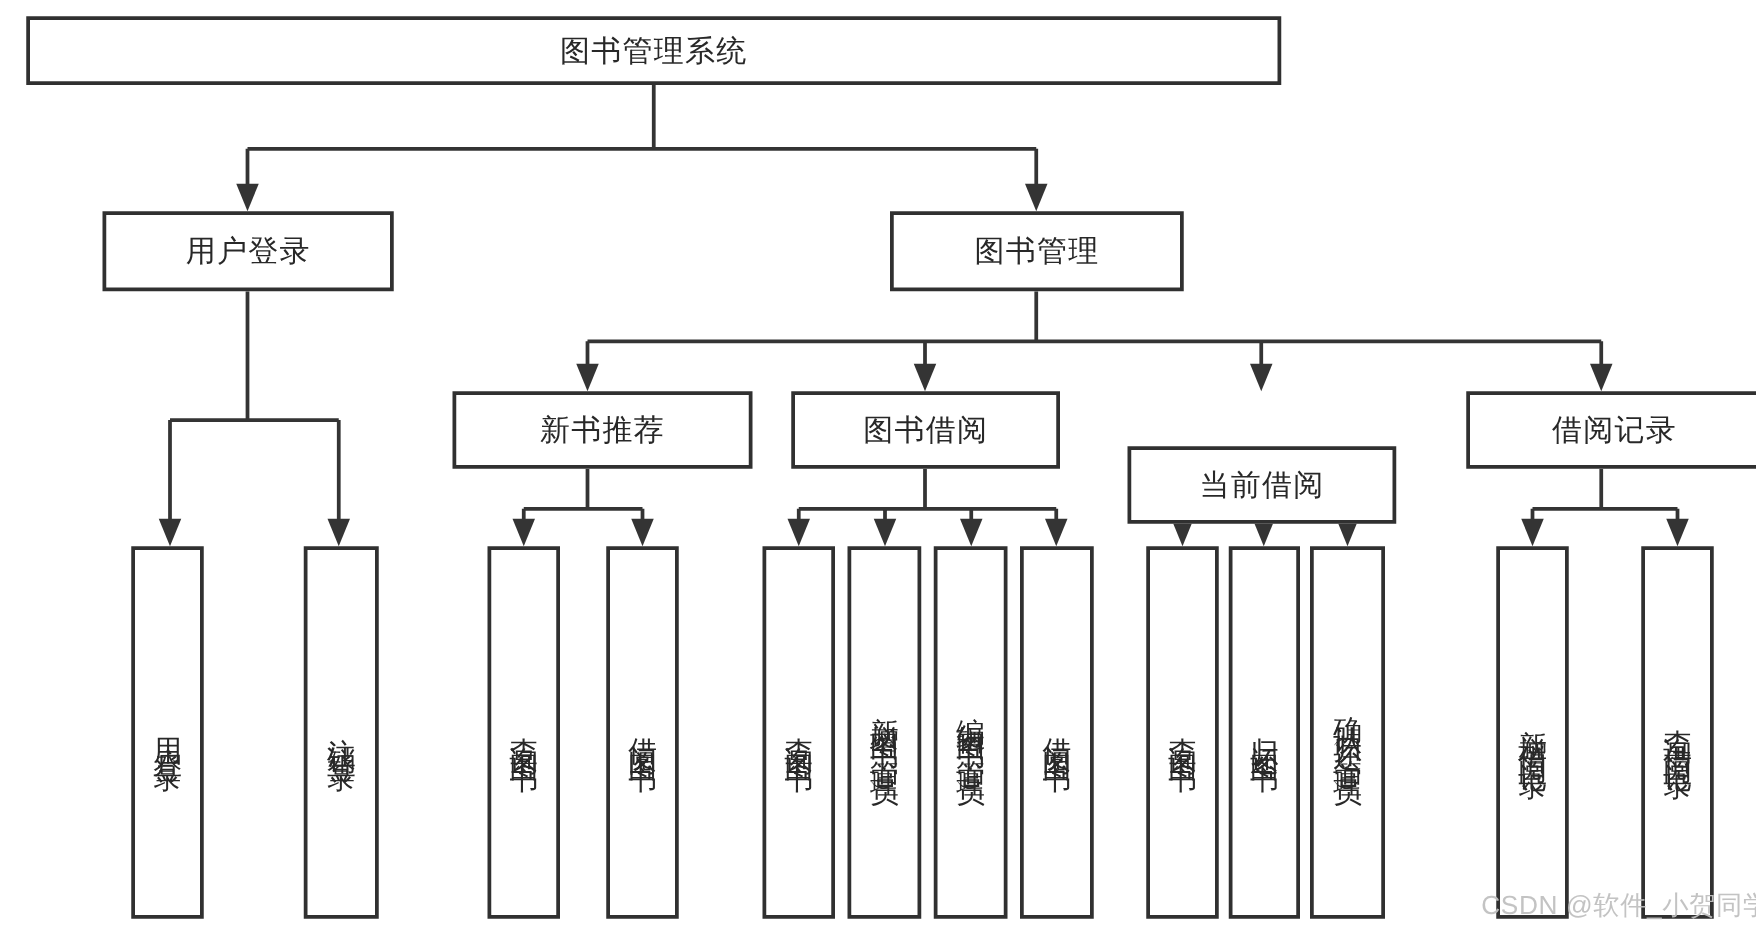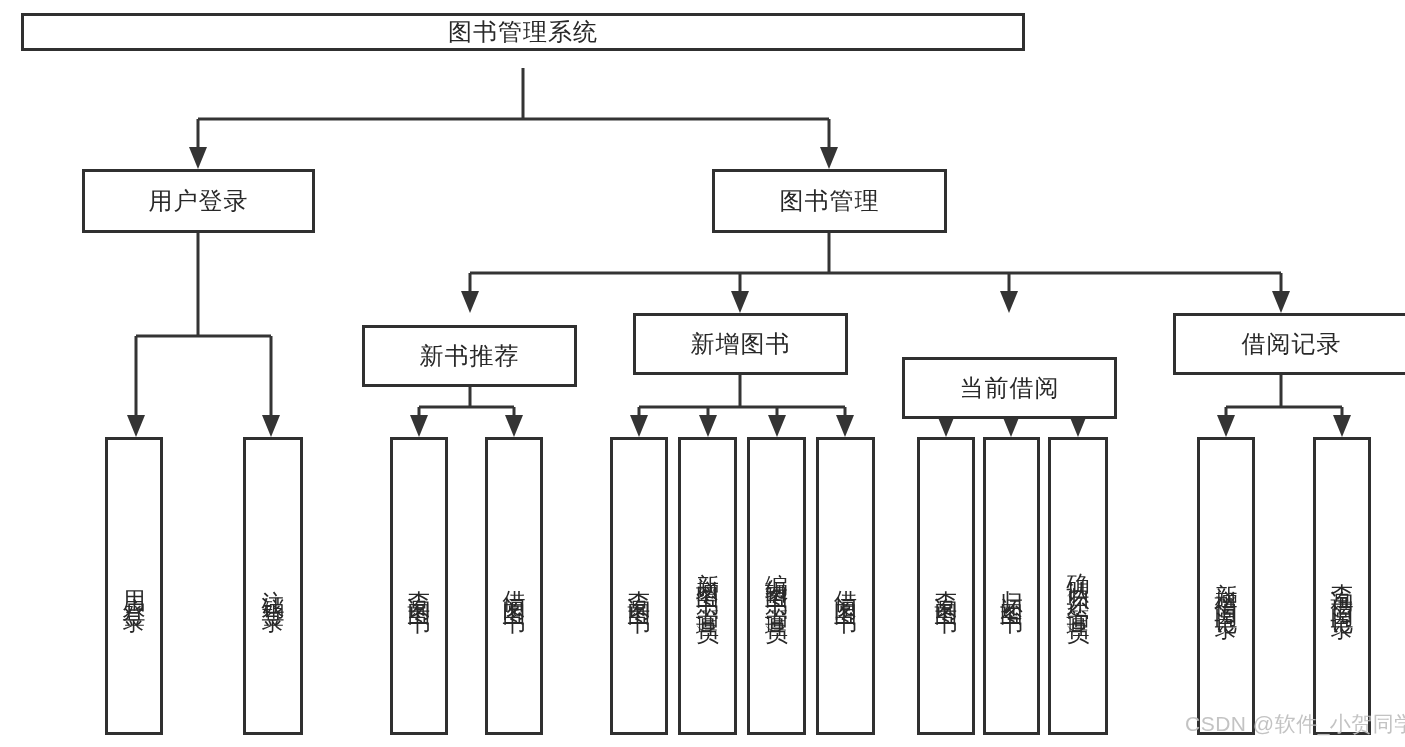--- a/index.html
+++ b/index.html
@@ -99,36 +99,36 @@
       <polygon points="768,415 786,415 777,437"></polygon>
       <polygon points="836,415 854,415 845,437"></polygon>
       <polygon points="937,415 955,415 946,437"></polygon>
       <polygon points="1002,415 1020,415 1011,437"></polygon>
       <polygon points="1069,415 1087,415 1078,437"></polygon>
       <polygon points="1217,415 1235,415 1226,437"></polygon>
       <polygon points="1333,415 1351,415 1342,437"></polygon>
     </g>
   </svg>
 
-  <div class="hbox" style="left:21px;top:13px;width:1004px;height:38px;">
+  <div class="hbox" style="left:21px;top:13px;width:1004px;height:55px;">
     <span>图书管理系统</span>
   </div>
 
   <div class="hbox" style="left:82px;top:169px;width:233px;height:64px;">
     <span>用户登录</span>
   </div>
   <div class="hbox" style="left:712px;top:169px;width:235px;height:64px;align-items:center;">
     <span>图书管理</span>
   </div>
 
-  <div class="hbox" style="left:362px;top:325px;width:215px;height:62px;">
+  <div class="hbox" style="left:362px;top:313px;width:240px;height:62px;">
     <span>新书推荐</span>
   </div>
   <div class="hbox" style="left:633px;top:313px;width:215px;height:62px;">
-    <span>新增图书</span>
+    <span>图书借阅</span>
   </div>
   <div class="hbox" style="left:902px;top:313px;width:215px;height:62px;margin-top:44px;">
     <span>当前借阅</span>
   </div>
   <div class="hbox" style="left:1173px;top:313px;width:237px;height:62px;">
     <span>借阅记录</span>
   </div>
 
   <div class="vbox" style="left:105px;width:58px;">
     <span>用户登录</span>

